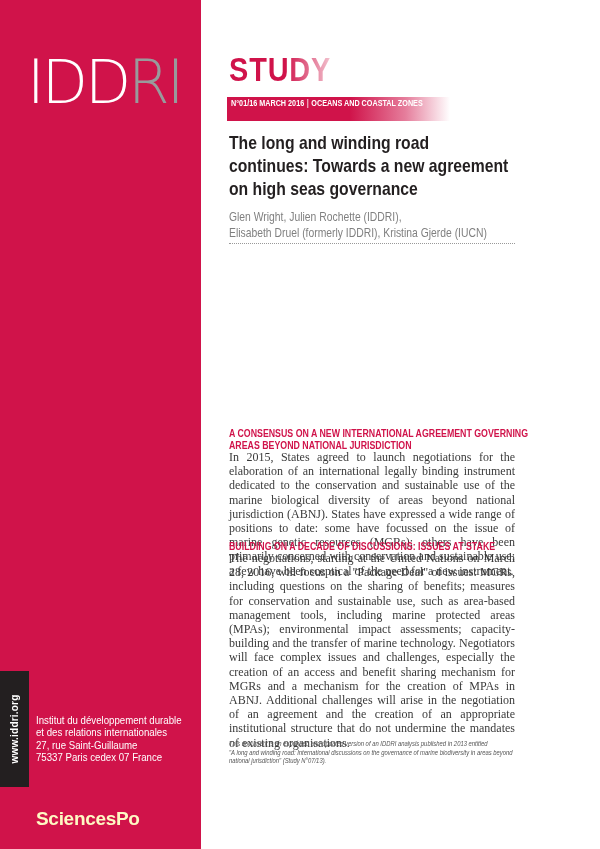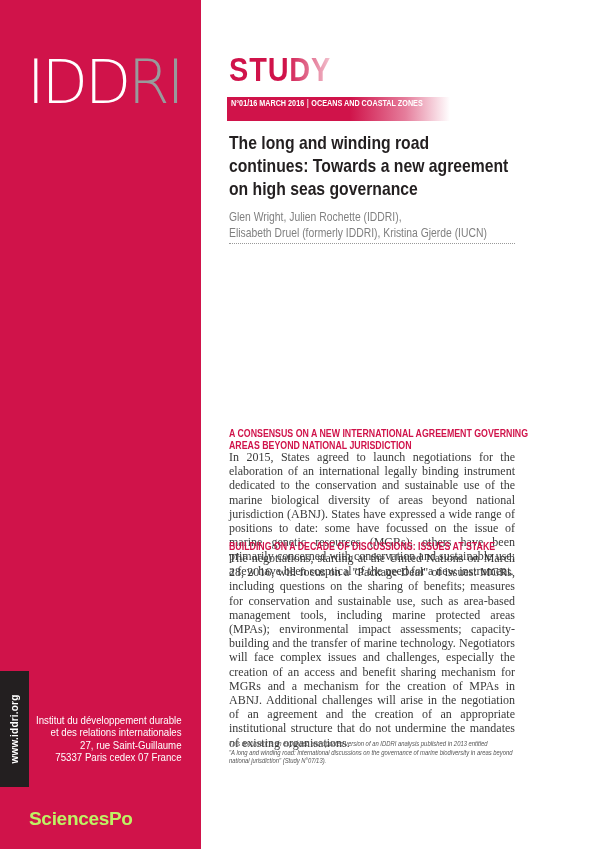--- a/index.html
+++ b/index.html
@@ -1,24 +1,24 @@
 <!DOCTYPE html>
 <html><head>
 <meta charset="utf-8">
 <style>
   html, body { margin:0; padding:0; }
   body { width:600px; height:849px; position:relative; background:#ffffff; overflow:hidden; font-family:"Liberation Sans", sans-serif; }
-  .sidebar { position:absolute; left:0; top:0; width:201px; height:849px; background:#d0134a;text-align:right; }
+  .sidebar { position:absolute; left:0; top:0; width:201px; height:849px; background:#d0134a; }
   .logo { position:absolute; left:27px; top:52px; font-family:"DejaVu Sans", sans-serif; font-size:60px; font-weight:300; letter-spacing:-3px; line-height:1; color:#ffffff; }
   .logo .ri { color:#999a9c; }
   .url-strip { position:absolute; left:0; top:671px; width:29px; height:116px; background:#231f20; }
   .url-text { position:absolute; left:14px; top:58px; transform:translate(-50%,-50%) rotate(-90deg); color:#ffffff; font-size:10px; font-weight:bold; white-space:nowrap; letter-spacing:0.2px; }
   .address { position:absolute; left:36px; top:714px; color:#ffffff; font-size:10.5px; line-height:12.3px; transform:scaleX(0.92); transform-origin:left top; }
   .address div { white-space:nowrap; }
-  .sciencespo { position:absolute; left:29px; top:808px; color:#bef264; font-size:19px; font-weight:bold; letter-spacing:-0.3px; }
+  .sciencespo { position:absolute; left:36px; top:808px; color:#fef9c3; font-size:19px; font-weight:bold; letter-spacing:-0.3px; }
 
   .study { position:absolute; left:229px; top:52px; font-size:34px; font-weight:bold; line-height:1; letter-spacing:1px; transform:scaleX(0.85); transform-origin:left top;
            background:linear-gradient(90deg,#d0134a 0%,#d0134a 55%,#f3c4d0 100%); -webkit-background-clip:text; background-clip:text; color:transparent; }
   .issue-bar { position:absolute; left:227px; top:97px; width:223px; height:24px; background:linear-gradient(90deg,#d0134a 0%,#d0134a 55%,rgba(208,19,74,0.55) 80%,rgba(208,19,74,0) 100%); }
   .issue-text { position:absolute; left:4px; top:1px; color:#ffffff; font-size:8.5px; font-weight:bold; white-space:nowrap; transform:scaleX(0.85); transform-origin:left top; }
   .issue-text .sep { opacity:0.8; margin:0 3px; }
 
   .title { position:absolute; left:229px; top:131px; width:400px; color:#231f20; font-size:18.5px; font-weight:bold; line-height:23px; transform:scaleX(0.85); transform-origin:left top; }
   .authors { position:absolute; left:229px; top:209px; color:#808080; font-size:12.2px; line-height:16px; transform:scaleX(0.85); transform-origin:left top; white-space:nowrap; }
   .divider { position:absolute; left:229px; top:243px; width:286px; border-top:1px dotted #999; }

